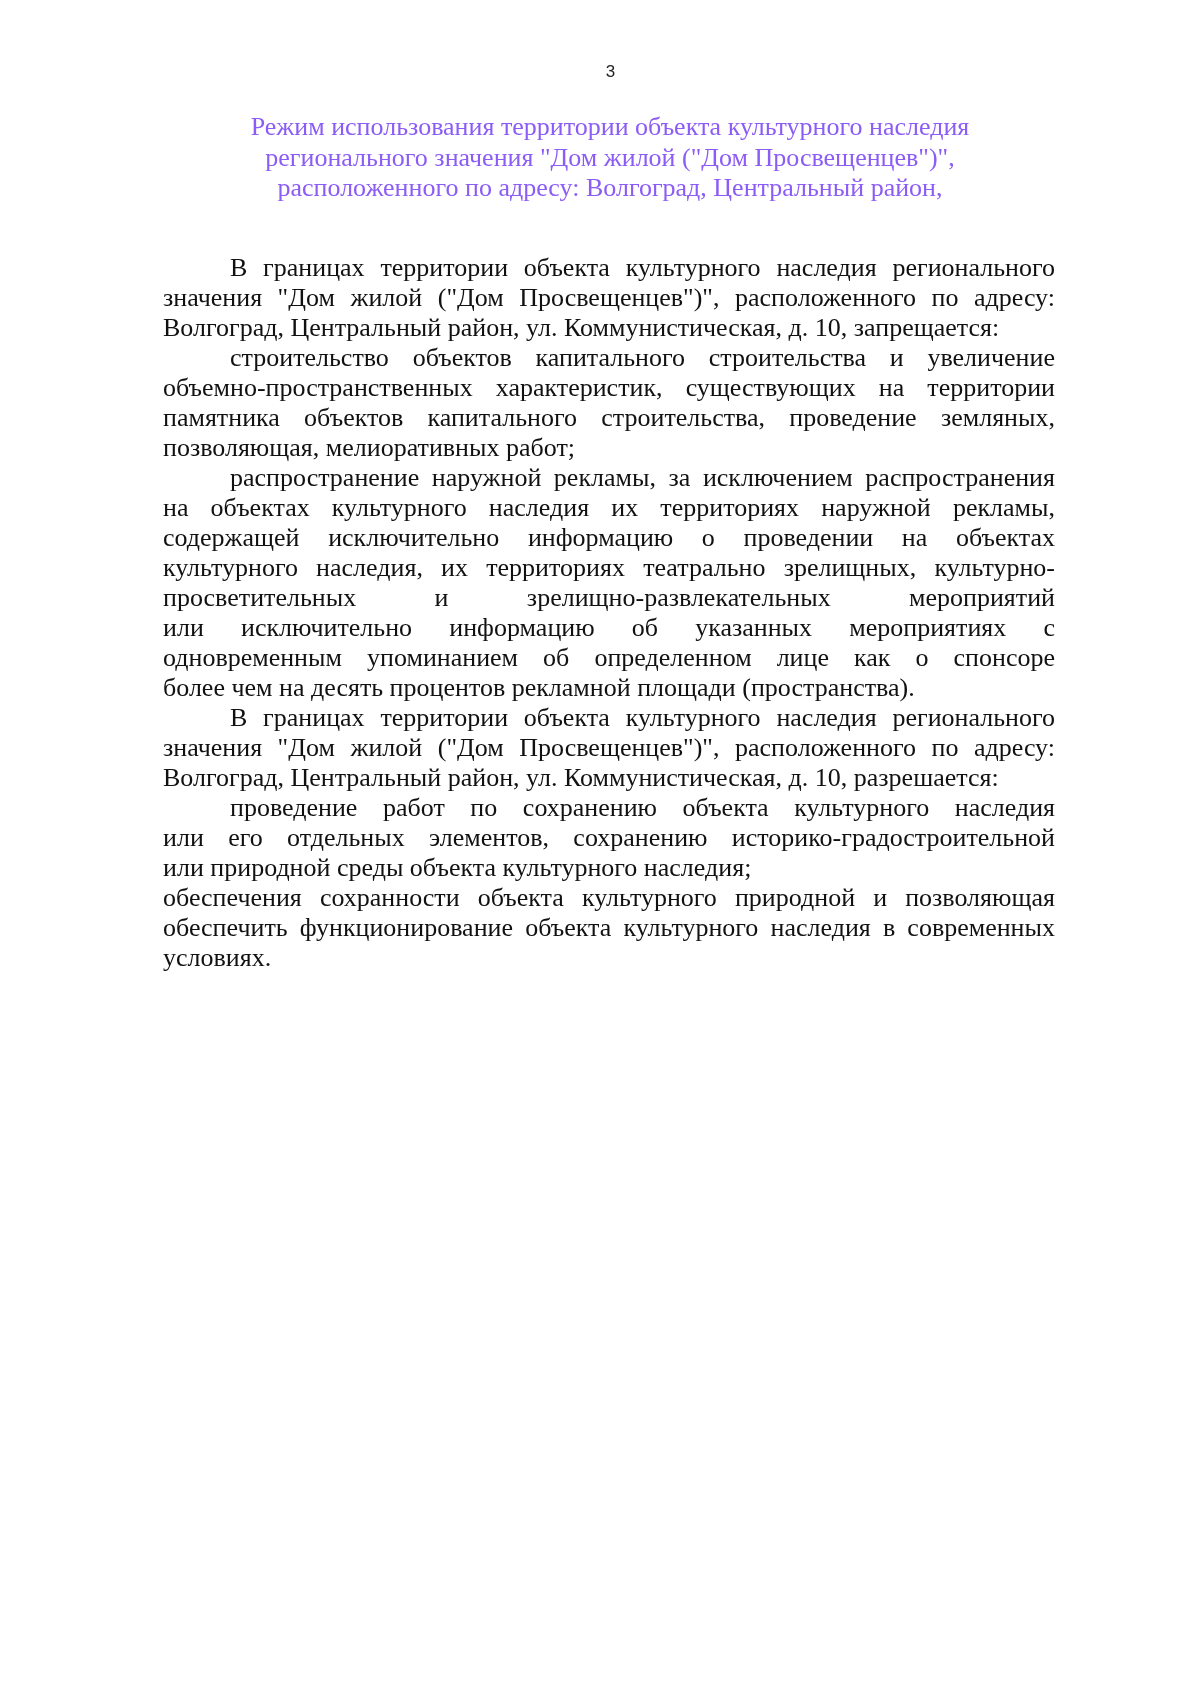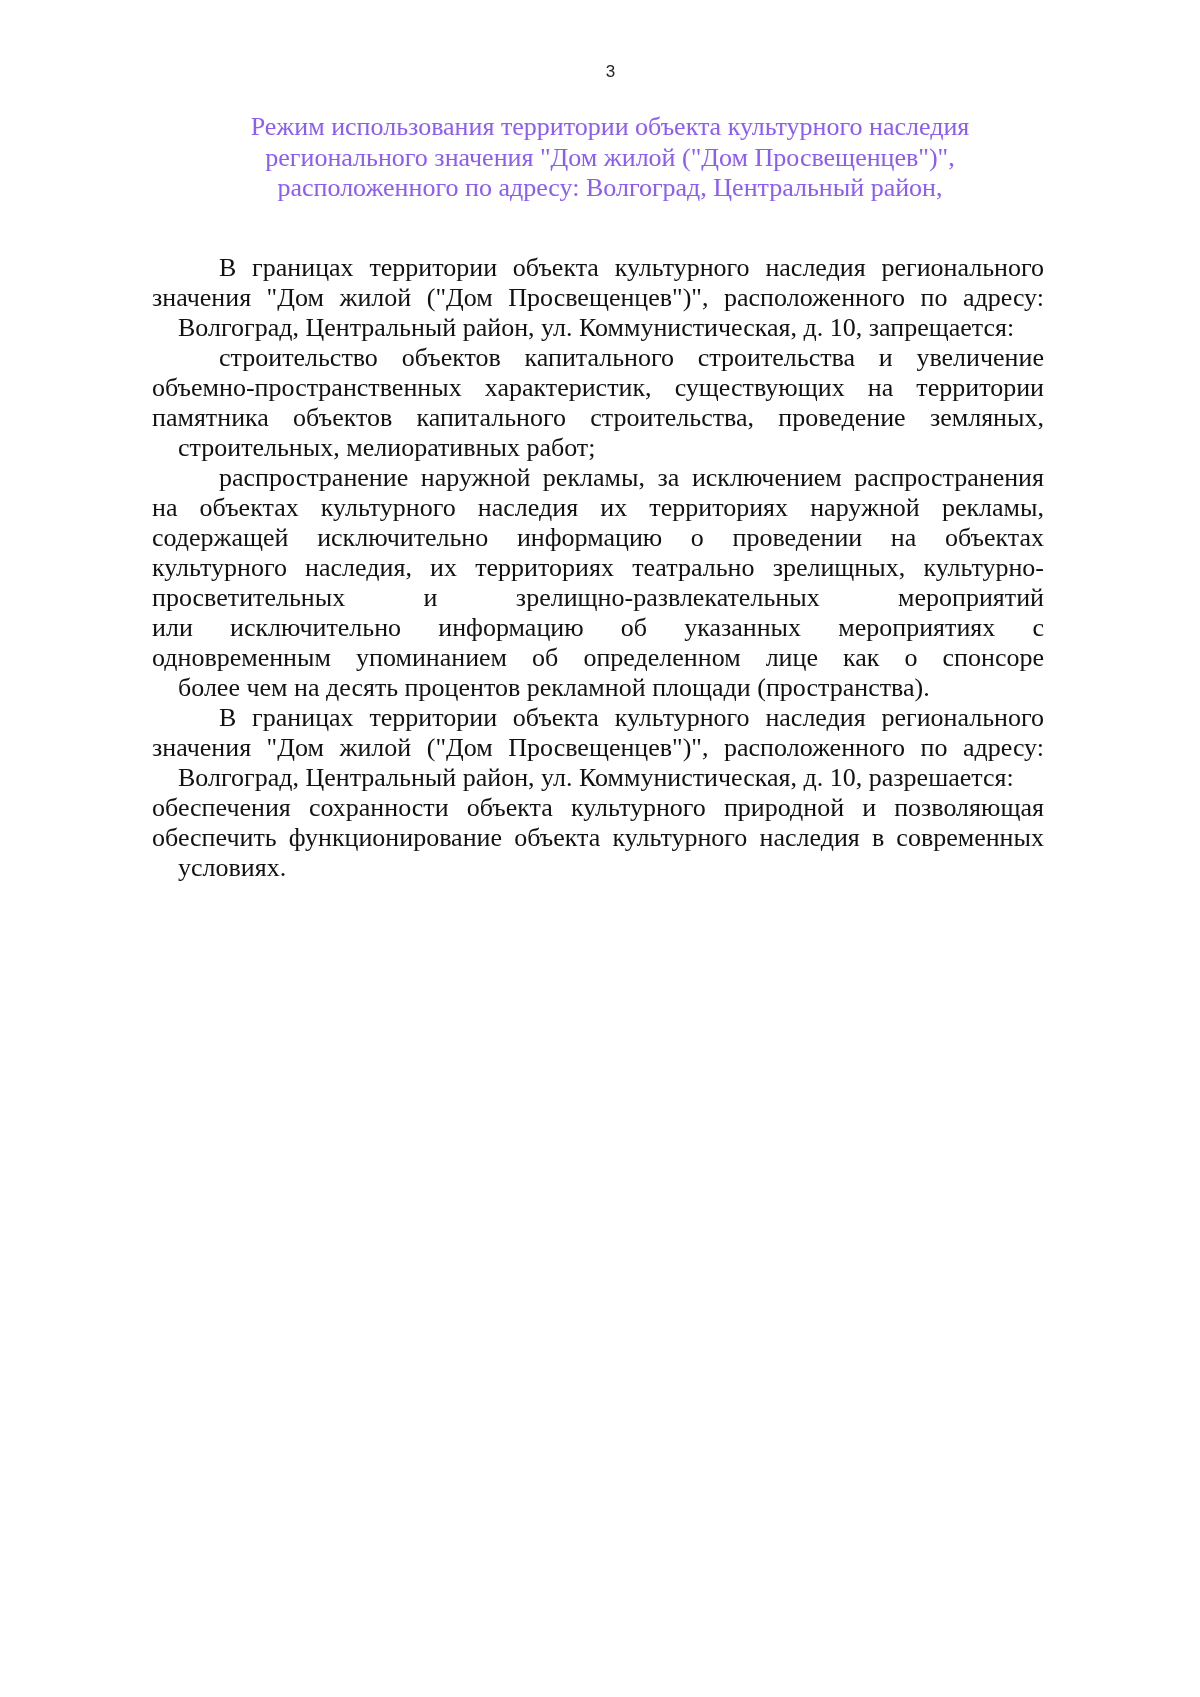--- a/index.html
+++ b/index.html
@@ -9,29 +9,29 @@
       position: absolute; top: 62px; left: 0; width: 1221px; text-align: center;
       font-family: "Liberation Sans", sans-serif; font-size: 17px; color: #222;
     }
     .title {
       position: absolute; top: 112px; left: 180px; width: 860px;
       font-family: "Liberation Serif", serif; font-size: 26px; line-height: 30.6px;
       text-align: center; color: #8b5cf6;
     }
     .title .tl { display: block; white-space: nowrap; }
     .body-text {
-      position: absolute; top: 253px; left: 152px; width: 892px;
+      position: absolute; top: 253px; left: 163px; width: 892px;
       font-family: "Liberation Serif", serif; font-size: 26px; line-height: 30px; color: #111;
     }
     .ln {
       display: block; text-align: justify; text-align-last: justify; white-space: nowrap;
       height: 30px; overflow: visible;
     }
     .ln.ind { padding-left: 67px; }
-    .ln.last { text-align-last: left; margin-left: 26px; }
+    .ln.last { text-align-last: left; }
   </style>
 </head>
 <body>
 
 <div class="page">
 
   <div class="page-number">3</div>
 
   <div class="title">
     <span class="tl">Режим использования территории объекта культурного наследия</span>
@@ -44,40 +44,45 @@
     <div>
       <span class="ln ind">В границах территории объекта культурного наследия регионального</span>
       <span class="ln">значения "Дом жилой ("Дом Просвещенцев")", расположенного по адресу:</span>
       <span class="ln last">Волгоград, Центральный район, ул. Коммунистическая, д. 10, запрещается:</span>
     </div>
 
     <div>
       <span class="ln ind">строительство объектов капитального строительства и увеличение</span>
       <span class="ln">объемно-пространственных характеристик, существующих на территории</span>
       <span class="ln">памятника объектов капитального строительства, проведение земляных,</span>
-      <span class="ln last">строительных, мелиоративных работ;</span>
+      <span class="ln last">позволяющая, мелиоративных работ;</span>
     </div>
 
     <div>
       <span class="ln ind">распространение наружной рекламы, за исключением распространения</span>
       <span class="ln">на объектах культурного наследия их территориях наружной рекламы,</span>
       <span class="ln">содержащей исключительно информацию о проведении на объектах</span>
       <span class="ln">культурного наследия, их территориях театрально зрелищных, культурно-</span>
       <span class="ln">просветительных и зрелищно-развлекательных мероприятий</span>
       <span class="ln">или исключительно информацию об указанных мероприятиях с</span>
       <span class="ln">одновременным упоминанием об определенном лице как о спонсоре</span>
       <span class="ln last">более чем на десять процентов рекламной площади (пространства).</span>
     </div>
 
     <div>
       <span class="ln ind">В границах территории объекта культурного наследия регионального</span>
       <span class="ln">значения "Дом жилой ("Дом Просвещенцев")", расположенного по адресу:</span>
       <span class="ln last">Волгоград, Центральный район, ул. Коммунистическая, д. 10, разрешается:</span>
     </div>
 
+    <div>
+      <span class="ln ind">проведение работ по сохранению объекта культурного наследия</span>
+      <span class="ln">или его отдельных элементов, сохранению историко-градостроительной</span>
+      <span class="ln last">или природной среды объекта культурного наследия;</span>
+    </div>
 
     <div>
       <span class="ln">обеспечения сохранности объекта культурного природной и позволяющая</span>
       <span class="ln">обеспечить функционирование объекта культурного наследия в современных</span>
       <span class="ln last">условиях.</span>
     </div>
   </div>
 
 </div>
 

